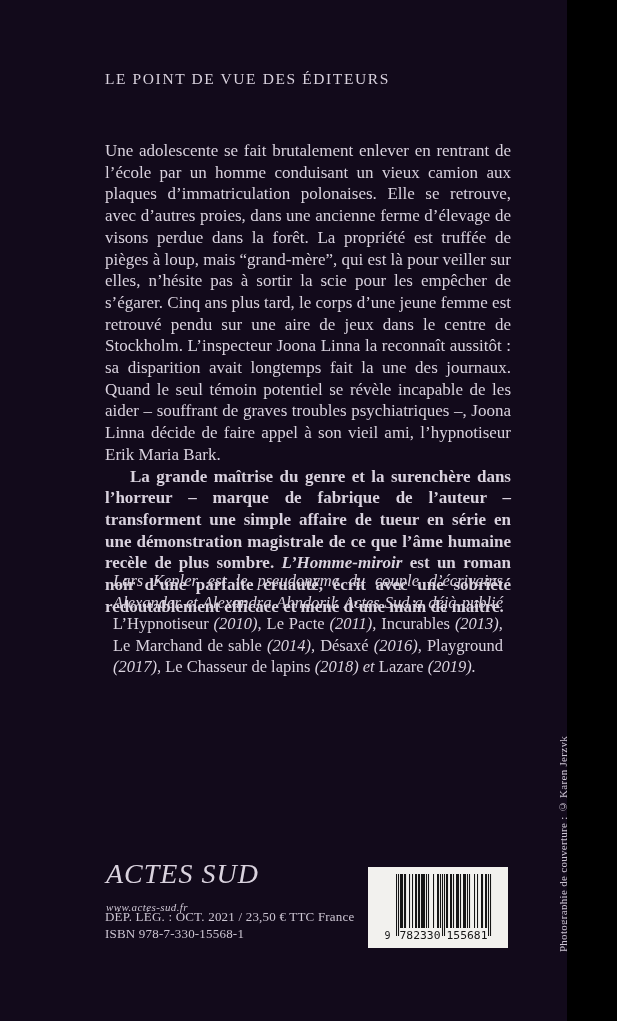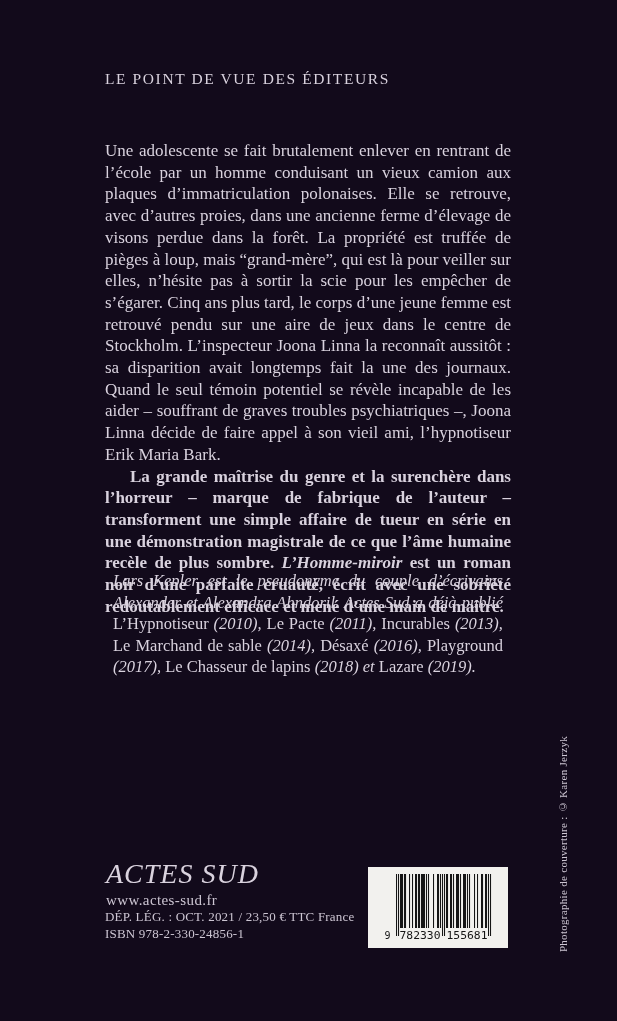--- a/index.html
+++ b/index.html
@@ -4,21 +4,21 @@
 <style>
   :root{
     --bg:#120a1b;
     --text:#d9d2de;
     --muted:#cdc6d3;
     --panel:#f2f1ee;
   }
   html,body{margin:0;padding:0;background:#000;}
   .cover{
     position:relative;
-    width:617px;height:1021px;
+    width:567px;height:1021px;
     background:var(--bg);
     color:var(--text);
     font-family:"Liberation Serif", serif;
     overflow:hidden;
   }
   .kicker{
     position:absolute;left:105px;top:70px;
     font-size:15.5px;letter-spacing:1.6px;
     color:var(--text);
     white-space:nowrap;
@@ -38,22 +38,23 @@
     font-style:italic;
     hyphens:auto;-webkit-hyphens:auto;
   }
   .bio p{margin:8px;}
   .brand{position:absolute;left:106px;top:860px;}
   .brand-name{
     font-size:28px;font-style:italic;letter-spacing:1px;
     line-height:28px;white-space:nowrap;font-family:Liberation Serif, serif;
   }
   .brand-site{
-    font-size:15px;letter-spacing:0.4px;margin-top:4px;
+    font-size:11px;letter-spacing:0.4px;margin-top:13px;
     color:var(--muted);
+    font-style:italic;
   }
   .imprint{
     position:absolute;left:105px;top:909px;
     font-size:13px;line-height:16.5px;letter-spacing:0.2px;
     color:var(--muted);
   }
   .barcode-panel{
     position:absolute;left:368px;top:867px;
     width:140px;height:81px;
     background:var(--panel);
@@ -83,21 +84,21 @@
     <p><span style="font-style: italic;">Lars Kepler est le pseudonyme du couple d’écrivains Alexander et Alexandra Ahndoril. Actes Sud a déjà publié </span><span style="font-style: normal;">L’Hypnotiseur </span><span style="font-style: italic;">(2010), </span><span style="font-style: normal;">Le Pacte </span><span style="font-style: italic;">(2011), </span><span style="font-style: normal;">Incurables </span><span style="font-style: italic;">(2013), </span><span style="font-style: normal;">Le Marchand de sable </span><span style="font-style: italic;">(2014), </span><span style="font-style: normal;">Désaxé </span><span style="font-style: italic;">(2016), </span><span style="font-style: normal;">Playground </span><span style="font-style: italic;">(2017), </span><span style="font-style: normal;">Le Chasseur de lapins </span><span style="font-style: italic;">(2018) et </span><span style="font-style: normal;">Lazare </span><span style="font-style: italic;">(2019).</span></p>
   </div>
 
   <div class="brand">
     <div class="brand-name">ACTES SUD</div>
     <div class="brand-site">www.actes-sud.fr</div>
   </div>
 
   <div class="imprint">
     <div>DÉP. LÉG. : OCT. 2021 / 23,50 € TTC France</div>
-    <div>ISBN 978-2-330-24856-1</div>
+    <div>ISBN 978-7-330-15568-1</div>
   </div>
 
   <div class="barcode-panel">
     
   <svg viewBox="0 0 140 81" width="140" height="81">
         <rect x="28" y="7" width="1.05" height="62" fill="#151515"></rect>
         <rect x="30" y="7" width="1.05" height="62" fill="#151515"></rect>
         <rect x="32" y="7" width="1.05" height="54" fill="#151515"></rect>
         <rect x="33" y="7" width="1.05" height="54" fill="#151515"></rect>
         <rect x="34" y="7" width="1.05" height="54" fill="#151515"></rect>

